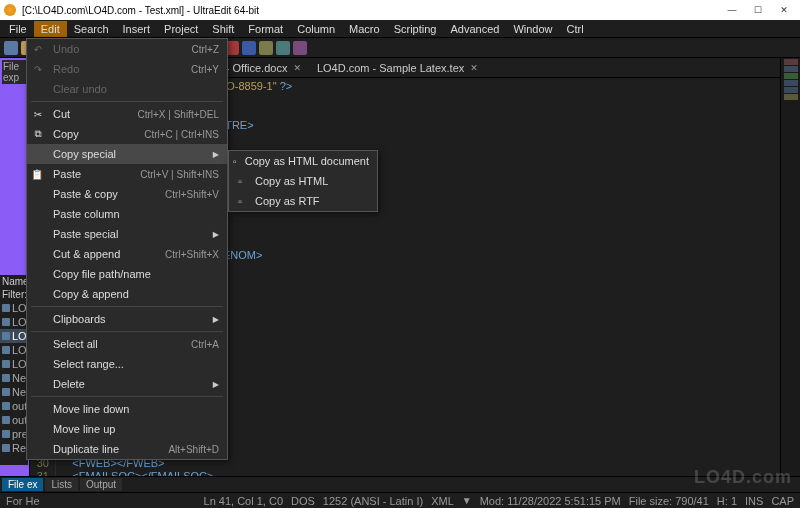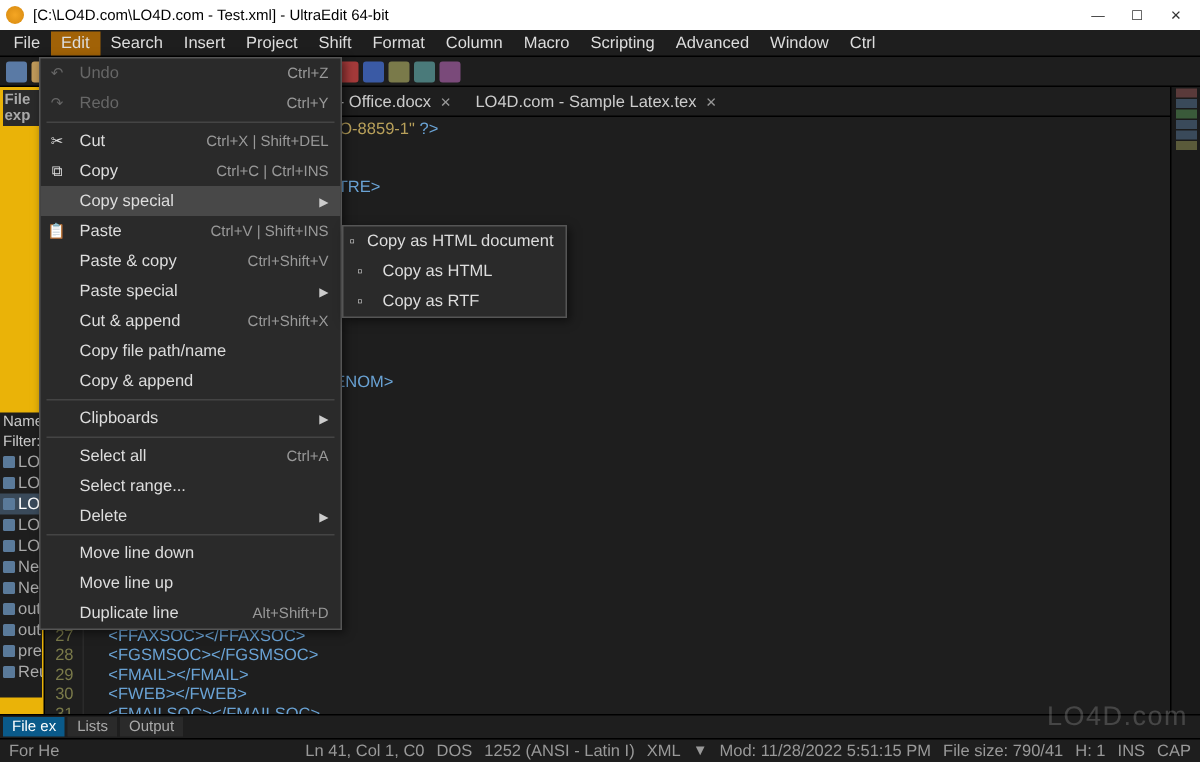--- a/index.html
+++ b/index.html
@@ -16,21 +16,21 @@
 .menu-bar { height:18px; background:#1e1e1e; display:flex; align-items:center; padding:0 2px; border-bottom:1px solid #000; }
 .menu-bar .mi { padding:2px 7px; color:#ddd; font-size:11px; }
 .menu-bar .mi.active { background:#a16207; }
 
 
 .toolbar { height:20px; background:#1e1e1e; display:flex; align-items:center; padding:2px 4px; gap:3px; border-bottom:1px solid #000; }
 .tb-icon { width:14px; height:14px; border-radius:2px; }
 
 
 .main { display:flex; height:calc(100% - 20px - 18px - 20px - 16px - 16px); }
-.left-pane { width:30px; background:#eab308; border-right:1px solid #000; padding:2px; overflow:hidden;font-weight:bold; }
+.left-pane { width:30px; background:#8b5cf6; border-right:1px solid #000; padding:2px; overflow:hidden; }
 .left-pane .tab-label { writing-mode:horizontal-tb; font-size:10px; color:#aaa; padding:1px; background:#2a2a2a; }
 
 
 .editor-area { flex:1; display:flex; flex-direction:column; position:relative; }
 .tabs-row { height:20px; background:#1e1e1e; display:flex; align-items:center; border-bottom:1px solid #000; padding-left:4px; }
 .tabs-row .ico { width:14px; height:14px; background:#3a4a5a; border-radius:2px; margin-right:6px; }
 .tab { height:18px; display:flex; align-items:center; padding:0 8px; font-size:10px; color:#ccc; gap:6px; }
 .tab.active { background:#0a5a8a; color:#fff; }
 .tab .x { font-size:9px; opacity:.7; }
 .editor { flex:1; display:flex; background:#1e1e1e; overflow:hidden; font-family:Consolas,monospace; font-size:11px; }
@@ -67,21 +67,21 @@
 .status-bar .flex { flex:1; }
 
 
 .file-panel { position:absolute; left:0; top:275px; width:28px; height:190px; background:#1e1e1e; z-index:50; }
 .file-panel .hdr { font-size:10px; color:#ccc; padding:1px 2px; }
 .file-panel .row { height:14px; font-size:10px; color:#aaa; padding:0 2px; overflow:hidden; display:flex; align-items:center; gap:2px;}
 .file-panel .row.sel { background:#3a4a5a; color:#fff; }
 .fp-icon { width:8px; height:8px; background:#5a7a9a; border-radius:1px; flex-shrink:0; }
 
 
-.watermark { position:absolute; right:8px; bottom:20px; color:rgba(255,255,255,.18); font-size:18px; font-weight:400; letter-spacing:1px; z-index:40; }
+.watermark { position:absolute; right:8px; bottom:20px; color:rgba(255,255,255,.18); font-size:18px; font-weight:700; letter-spacing:1px; z-index:40; }
 </style>
 </head>
 <body>
 
 <div class="title-bar">
   <div class="logo"></div>
   <div class="title">[C:\LO4D.com\LO4D.com - Test.xml] - UltraEdit 64-bit</div>
   <div class="win-btns">
     <div class="win-btn">—</div>
     <div class="win-btn">☐</div>
@@ -268,20 +268,24 @@
     <div class="ctx-item disabled">
       <span class="ctx-ico">↶</span>
       <span class="ctx-label">Undo</span>
       <span class="ctx-accel">Ctrl+Z</span>
     </div>
     <div class="ctx-item disabled">
       <span class="ctx-ico">↷</span>
       <span class="ctx-label">Redo</span>
       <span class="ctx-accel">Ctrl+Y</span>
     </div>
+    <div class="ctx-item disabled">
+      <span class="ctx-ico"></span>
+      <span class="ctx-label">Clear undo</span>
+    </div>
     <div class="ctx-sep"></div>
     <div class="ctx-item">
       <span class="ctx-ico">✂</span>
       <span class="ctx-label">Cut</span>
       <span class="ctx-accel">Ctrl+X | Shift+DEL</span>
     </div>
     <div class="ctx-item">
       <span class="ctx-ico">⧉</span>
       <span class="ctx-label">Copy</span>
       <span class="ctx-accel">Ctrl+C | Ctrl+INS</span>
@@ -296,20 +300,24 @@
       <span class="ctx-label">Paste</span>
       <span class="ctx-accel">Ctrl+V | Shift+INS</span>
     </div>
     <div class="ctx-item">
       <span class="ctx-ico"></span>
       <span class="ctx-label">Paste &amp; copy</span>
       <span class="ctx-accel">Ctrl+Shift+V</span>
     </div>
     <div class="ctx-item">
       <span class="ctx-ico"></span>
+      <span class="ctx-label">Paste column</span>
+    </div>
+    <div class="ctx-item">
+      <span class="ctx-ico"></span>
       <span class="ctx-label">Paste special</span>
       <span class="ctx-arrow">▶</span>
     </div>
     <div class="ctx-item">
       <span class="ctx-ico"></span>
       <span class="ctx-label">Cut &amp; append</span>
       <span class="ctx-accel">Ctrl+Shift+X</span>
     </div>
     <div class="ctx-item">
       <span class="ctx-ico"></span>

